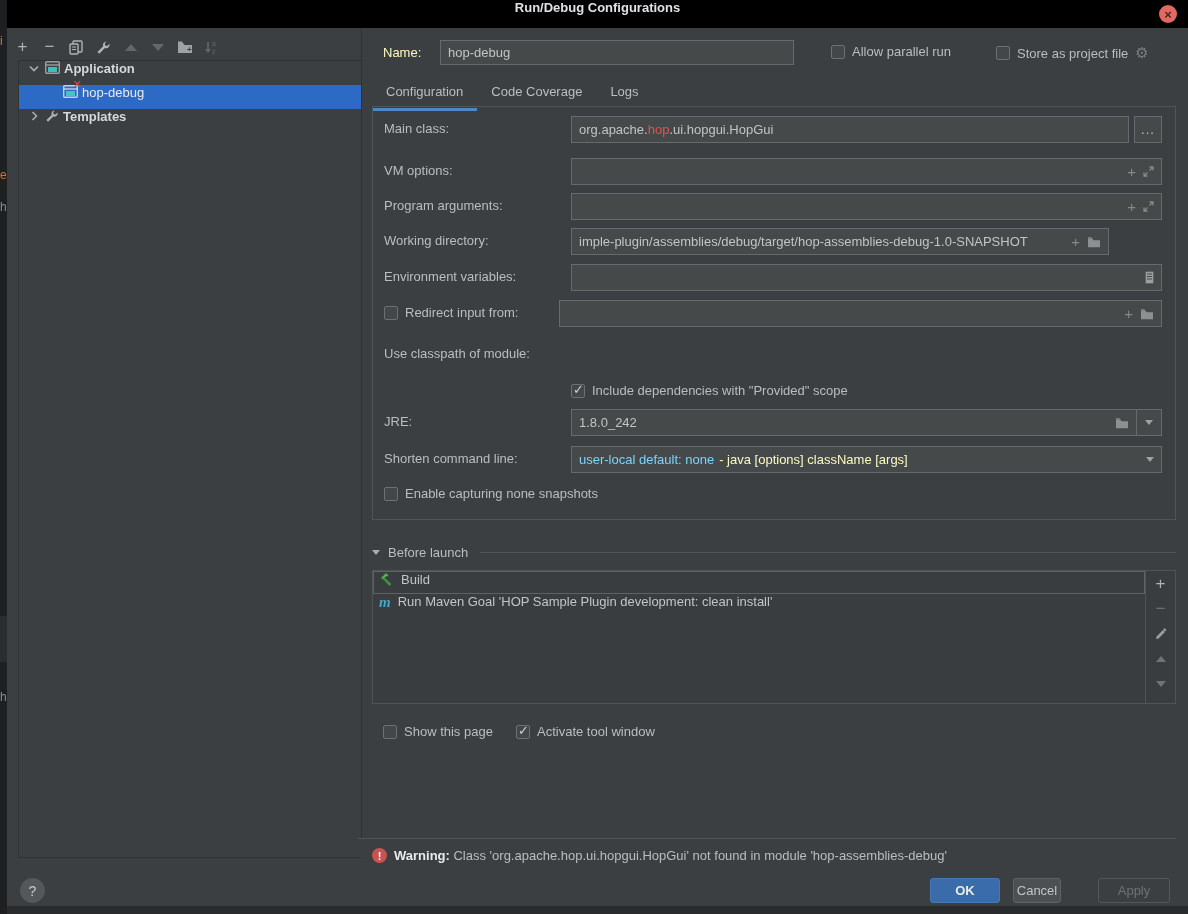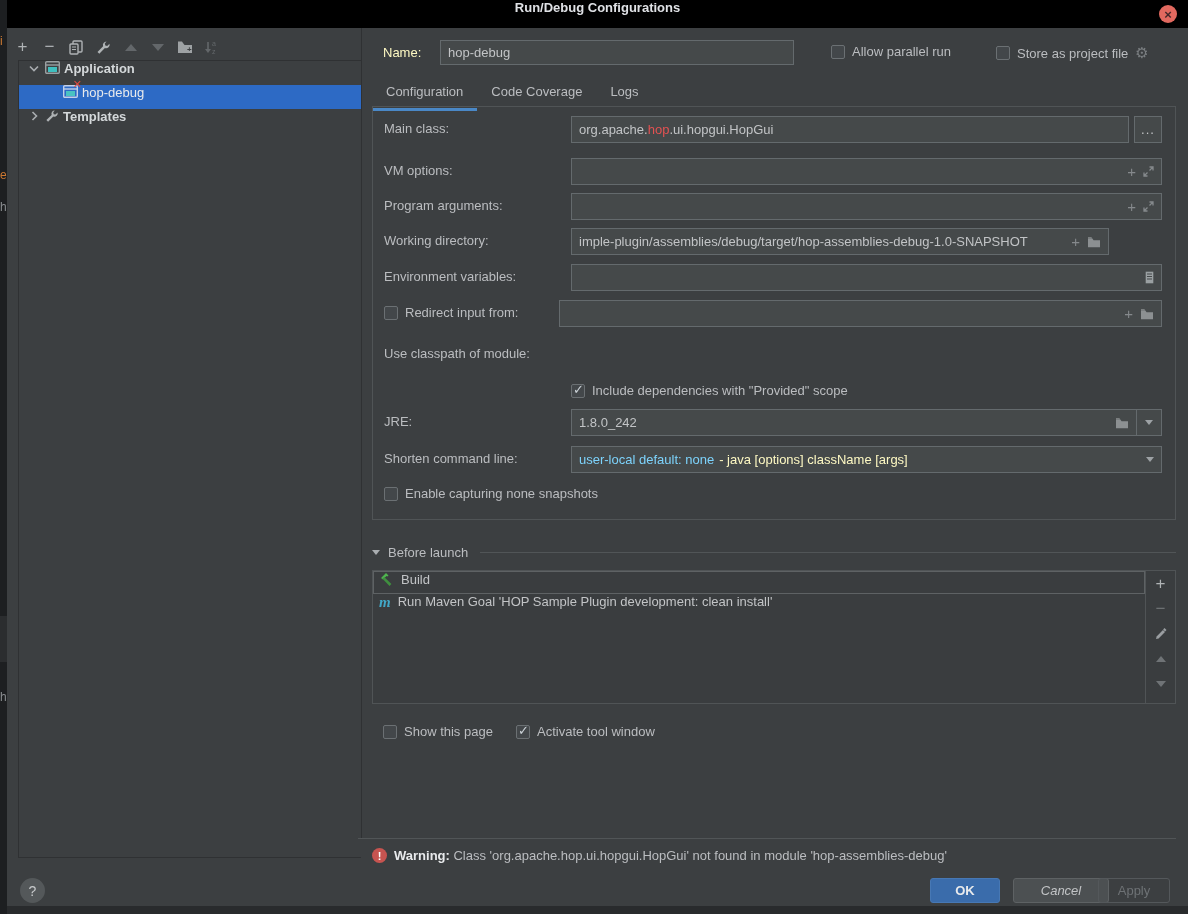--- a/index.html
+++ b/index.html
@@ -72,21 +72,21 @@
   .tri-down-s { width:0; height:0; border-left:5px solid transparent; border-right:5px solid transparent; border-top:6px solid #6f7376; }
   .maven-m { color:#42a8c8; font-weight:bold; font-style:italic; font-family:"Liberation Serif","DejaVu Serif",serif; font-size:15px; }
 
   
   .hline { position:absolute; left:358px; top:838px; width:818px; height:1px; background:#515557; }
   .warn-row { position:absolute; left:372px; top:848px; display:flex; align-items:center; gap:7px; }
   .warn-ico { width:15px; height:15px; border-radius:50%; background:#c75450; color:#fff; font-weight:bold; font-size:11px; display:flex; align-items:center; justify-content:center; }
   .warn-prefix { color:#e8eaec; font-weight:bold; }
   .btn { position:absolute; top:878px; height:25px; border-radius:3px; display:flex; align-items:center; justify-content:center; font-size:13px; }
   .btn-ok { left:930px; width:70px; background:#3a6cab; border:1px solid #4778b4; color:#e8eaec; font-weight:bold; }
-  .btn-cancel { left:1013px; width:96px; background:#4c5052; border:1px solid #5e6264; color:#c2c4c6;font-style:italic; }
+  .btn-cancel { left:1013px; width:48px; background:#4c5052; border:1px solid #5e6264; color:#c2c4c6; }
   .btn-apply { left:1098px; width:72px; background:transparent; border:1px solid #54585b; color:#6e7275; }
   .help-btn { position:absolute; left:20px; top:878px; width:25px; height:25px; border-radius:50%; background:#54585a; color:#c8cacc; display:flex; align-items:center; justify-content:center; font-size:14px; }
   .bottom-strip { position:absolute; left:0; top:906px; width:1188px; height:8px; background:#292b2d; }
 
   svg { display:block; }
 </style>
 </head>
 <body>
 
 <div id="screen">

